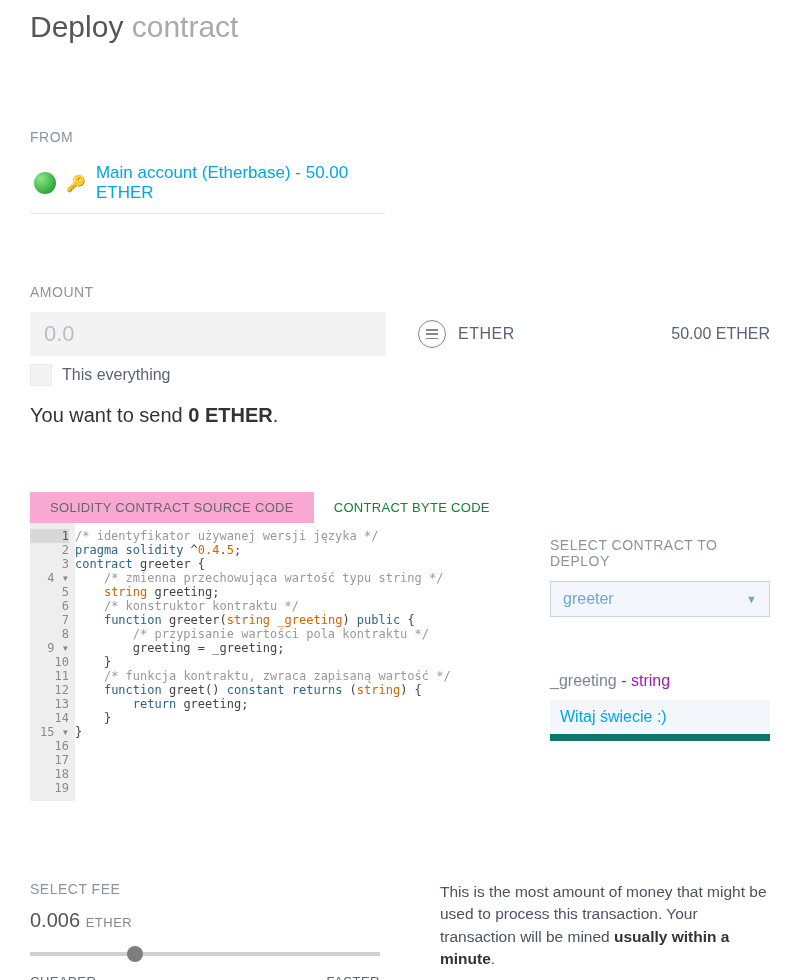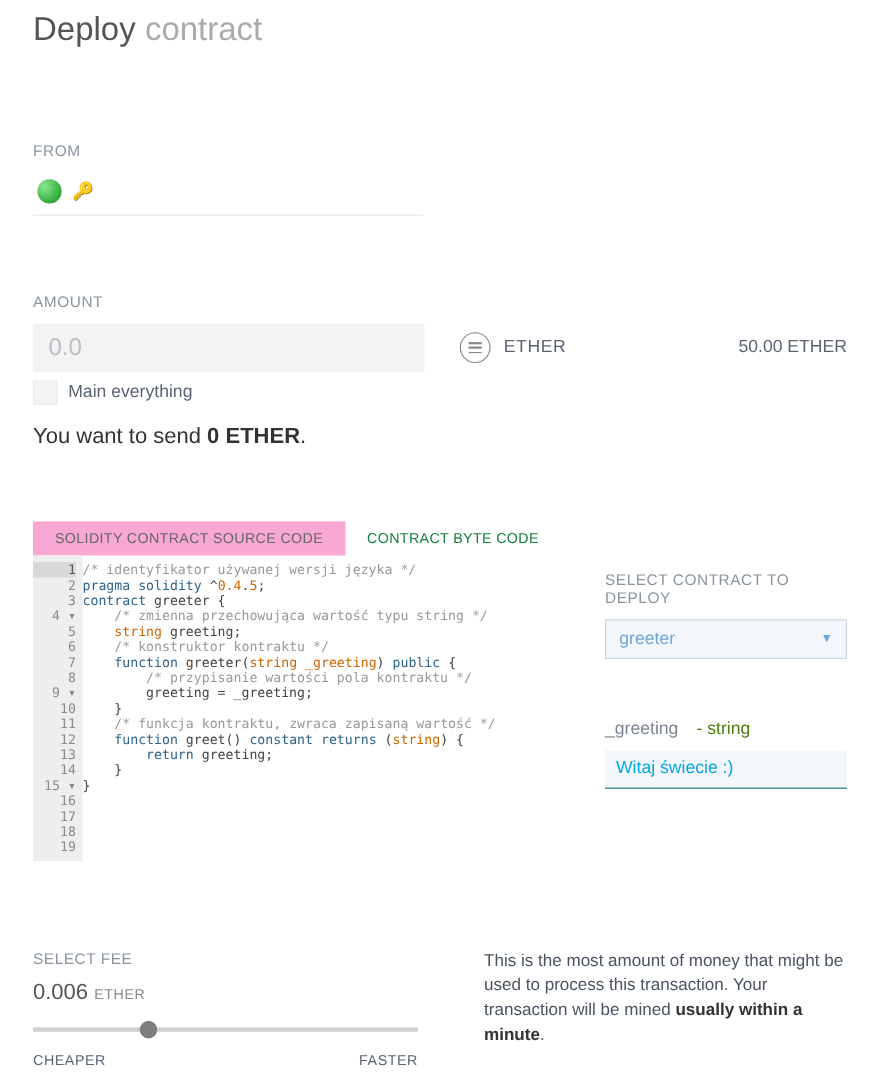--- a/index.html
+++ b/index.html
@@ -76,23 +76,23 @@
   .side-col { flex: 1; padding-top: 14px; }
   .select-box {
     display: flex; align-items: center; justify-content: space-between;
     border: 1px solid #c9d4e2; background: #f3f7fc; padding: 8px 12px;
     color: #6fa7d4; font-size: 16px; margin-bottom: 55px; cursor: pointer;
   }
   .select-caret { color: #6fa7d4; font-size: 11px; }
 
   .param-label { font-size: 16px; color: #8a949f; margin-bottom: 10px; }
   .param-label .pname { font-weight: 500; color: #7d8590; }
-  .param-label .ptype { color: #4d7c0f; padding-left: 12px; }
+  .param-label .ptype { color: #a21caf; }
   .param-input {
-    width: 100%; border: none; border-bottom: 1px solid #0f766e; background: #f3f7fc;
+    width: 100%; border: none; border-bottom: 7px solid #0f766e; background: #f3f7fc;
     padding: 8px 10px; color: #00a7e5; font-size: 16px;
   }
 
   .fee-section { display: flex; gap: 60px; margin-top: 80px; }
   .fee-left { width: 350px; }
   .fee-value { font-size: 20px; color: #555; margin-bottom: 12px; }
   .fee-value .unit { font-size: 13px; color: #888; letter-spacing: 0.5px; }
   .slider-wrap { position: relative; height: 20px; margin-bottom: 10px; }
   .slider-track { position: absolute; top: 8px; left: 0; right: 0; height: 4px; background: #d0d0d0; }
   .slider-thumb { position: absolute; top: 2px; width: 16px; height: 16px; background: #7d7d7d; border-radius: 50%; }
@@ -105,39 +105,40 @@
 
 <h1 class="page-title">
   <span class="bold">Deploy</span>
   <span>contract</span>
 </h1>
 
 <div class="section-label">FROM</div>
 <div class="from-row">
   <div class="avatar"></div>
   <span class="key-icon">🔑</span>
+  <span class="from-text">Main account (Etherbase) - 50.00 ETHER</span>
 </div>
 
 <div class="section-label">AMOUNT</div>
 <div class="amount-row">
   <input class="amount-input" placeholder="0.0" style="">
   <div class="eth-icon">
     <div class="eth-icon-lines">
         <span></span>
         <span></span>
         <span></span>
       </div>
   </div>
   <span class="ether-label">ETHER</span>
   <span class="balance">50.00 ETHER</span>
 </div>
 
 <div class="send-everything">
   <div class="checkbox"></div>
-  <span class="send-everything-label">Main everything</span>
+  <span class="send-everything-label">This everything</span>
 </div>
 
 <div class="you-want">
   <span>You want to send </span><b>0 ETHER</b><span>.</span>
 </div>
 
 <div class="tabs">
   <div class="tab active">SOLIDITY CONTRACT SOURCE CODE</div>
   <div class="tab inactive">CONTRACT BYTE CODE</div>
 </div>

